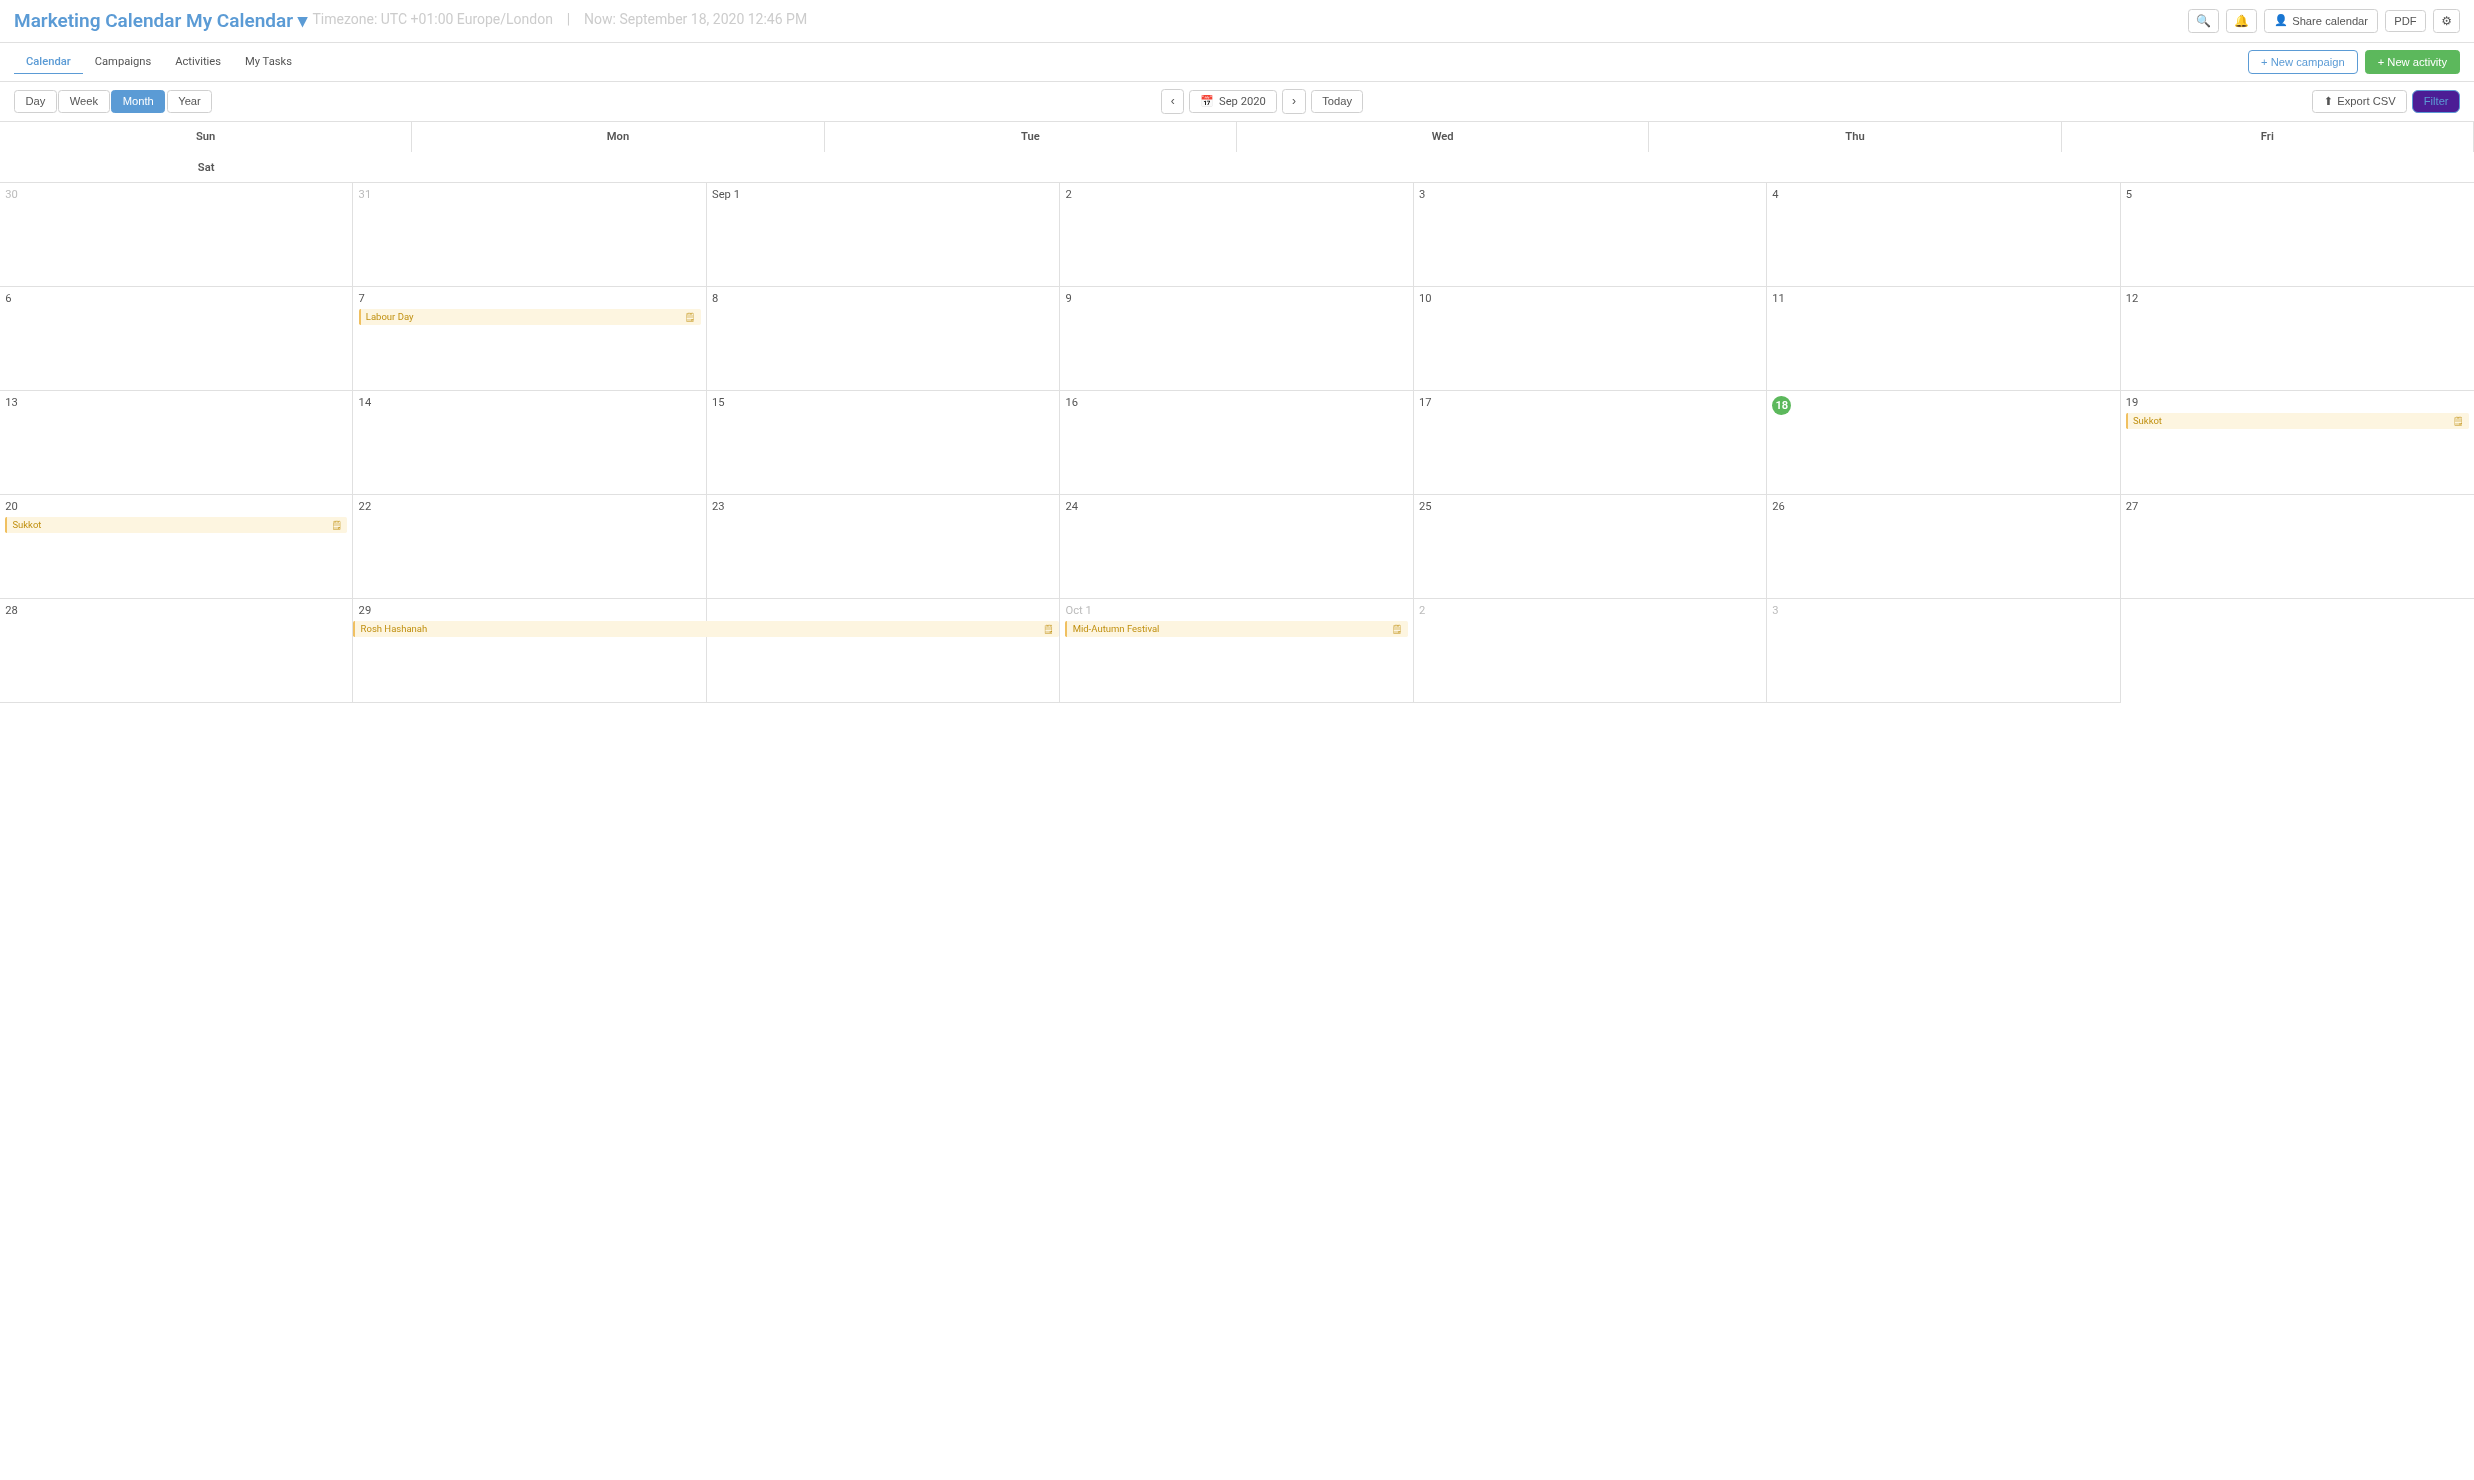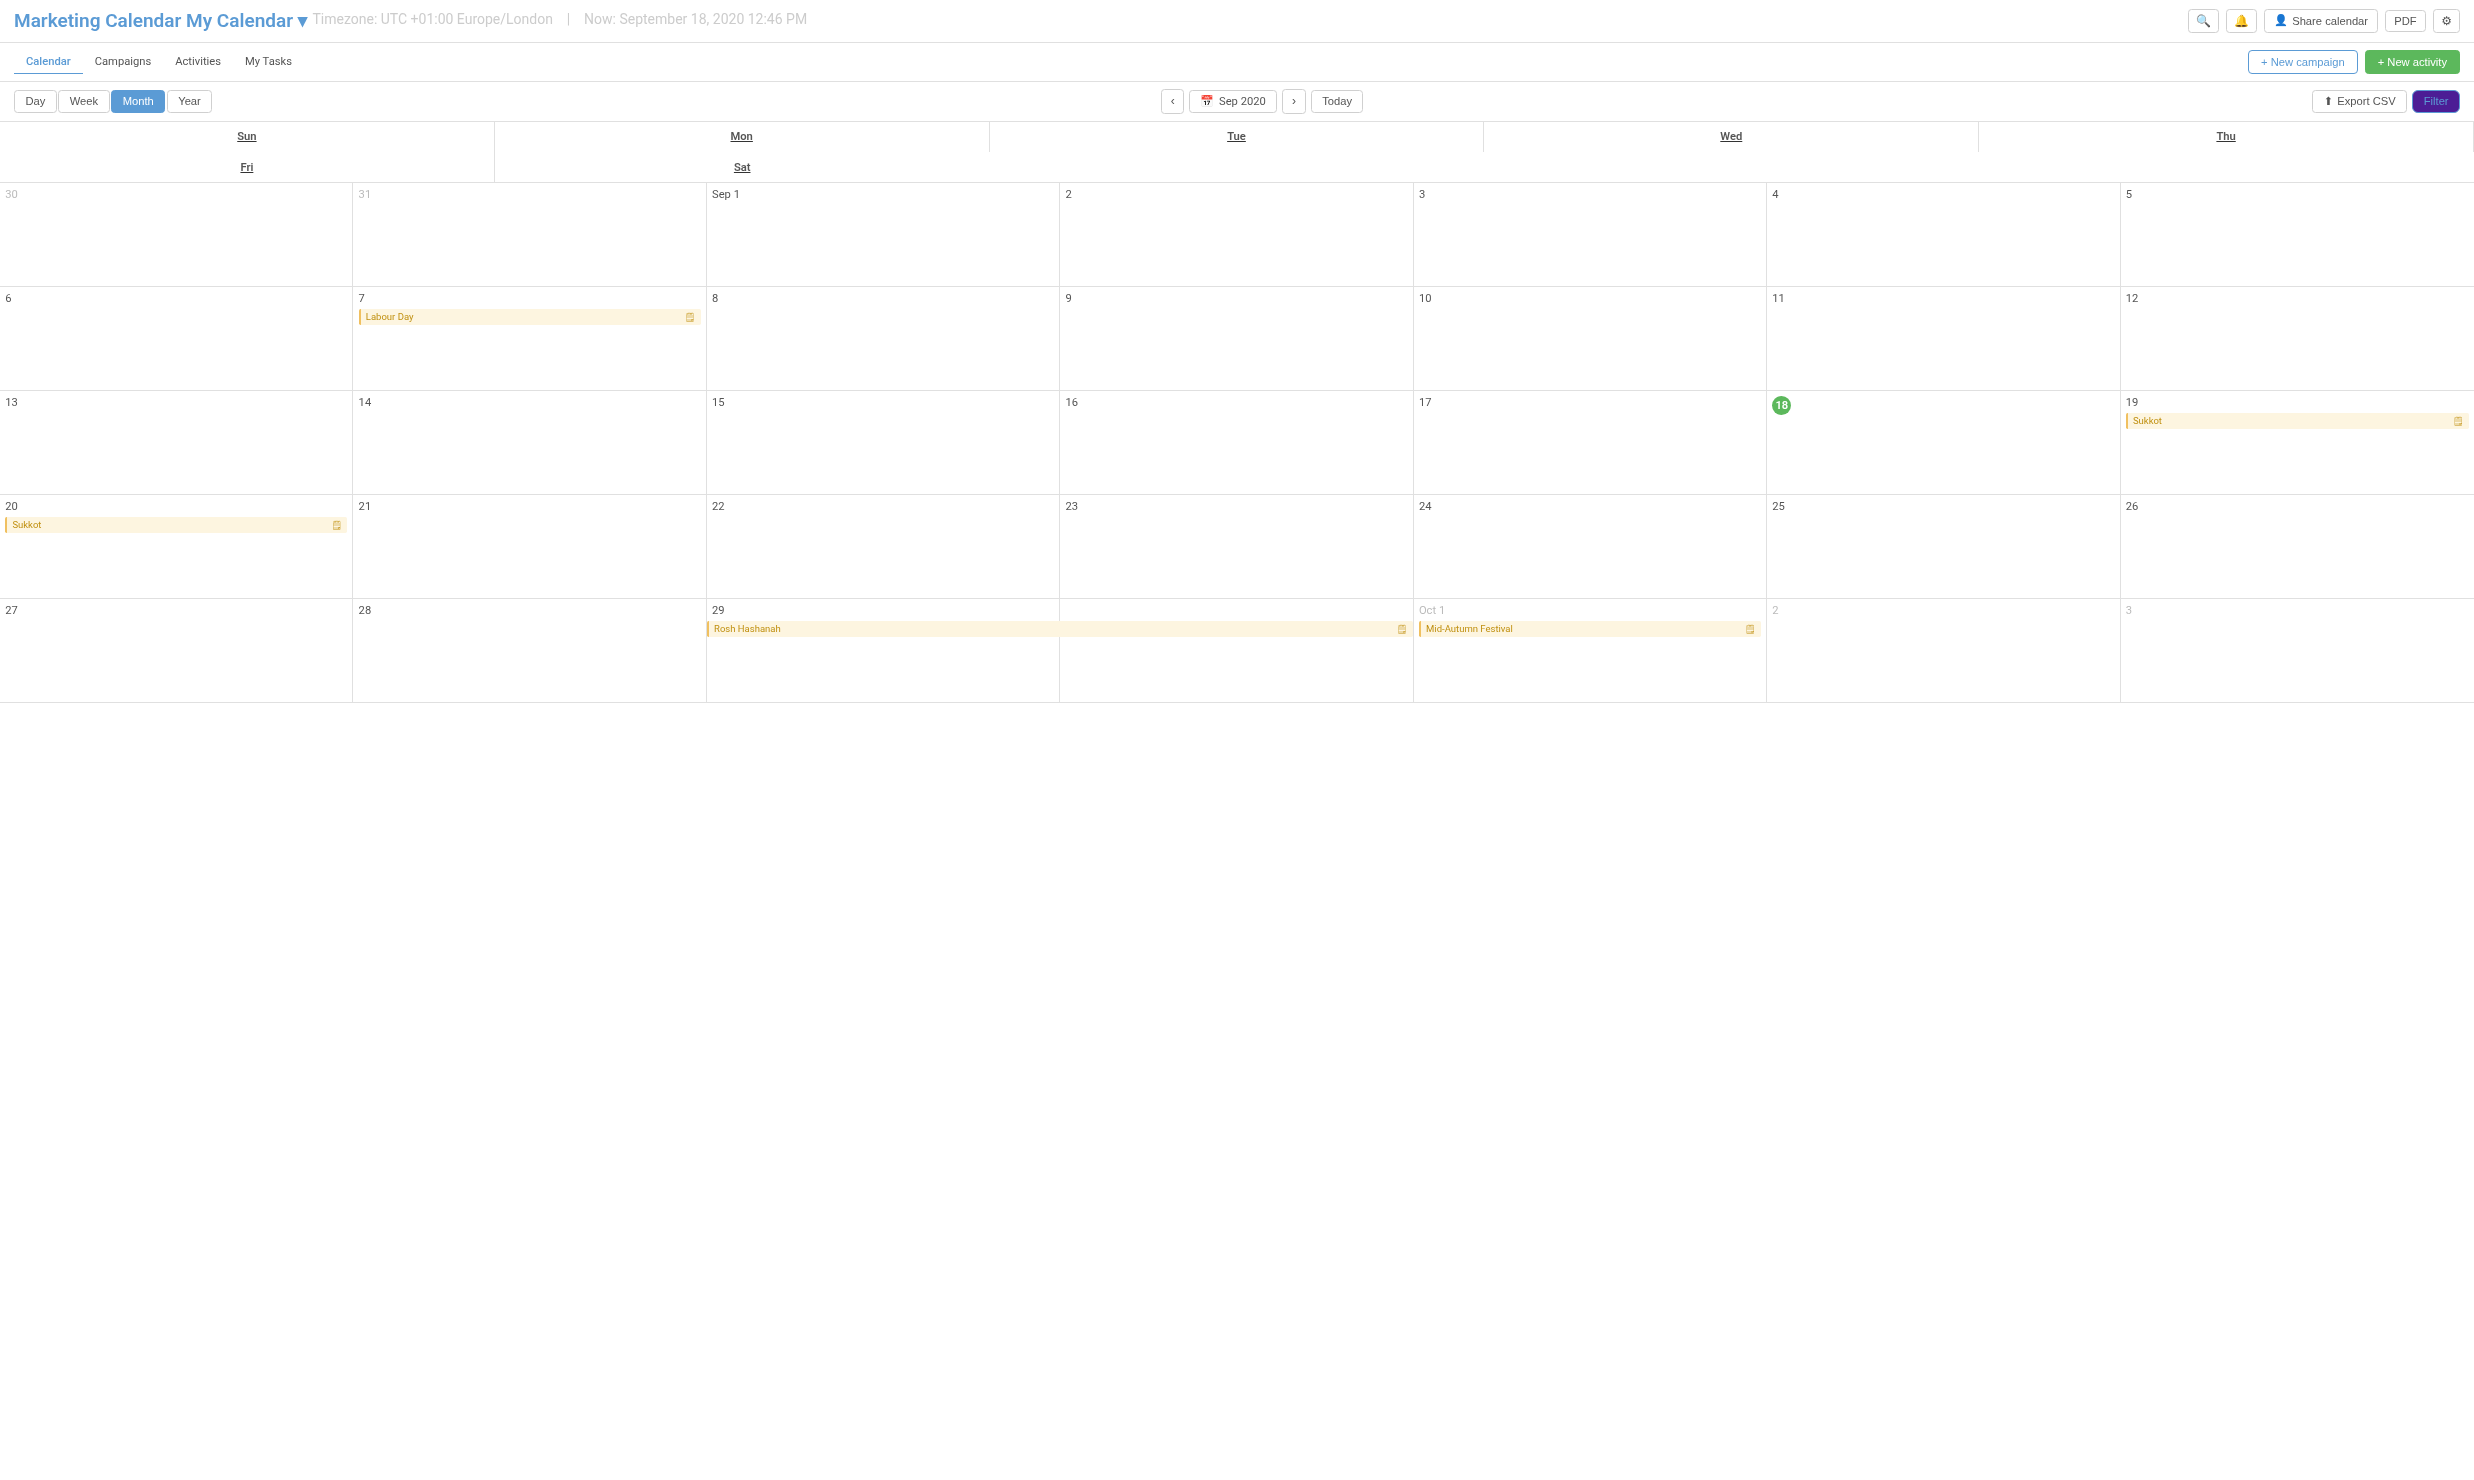--- a/index.html
+++ b/index.html
@@ -34,21 +34,21 @@
     .nav-controls { display: flex; align-items: center; gap: 5.2px; }
     .nav-arrow { border: 0.9px solid #d0d0d0; background: #fff; border-radius: 3.5px; padding: 4.3px 8.6px; cursor: pointer; color: #555; font-size: 12px; }
     .month-label { border: 0.9px solid #d0d0d0; background: #fff; border-radius: 3.5px; padding: 4.3px 10.4px; color: #555; font-size: 11.2px; display: flex; align-items: center; gap: 4.3px; }
     .today-btn { border: 0.9px solid #d0d0d0; background: #fff; border-radius: 3.5px; padding: 4.3px 10.4px; cursor: pointer; color: #555; font-size: 11.2px; }
     .toolbar-right { display: flex; gap: 5.2px; }
     .export-btn { border: 0.9px solid #d0d0d0; background: #fff; border-radius: 3.5px; padding: 4.3px 10.4px; cursor: pointer; color: #555; font-size: 11.2px; display: flex; align-items: center; gap: 4.3px; }
     .filter-btn { border: 0.9px solid #5b9bd5; background: #4c1d95; border-radius: 6px; padding: 4.3px 10.4px; cursor: pointer; color: #5b9bd5; font-size: 11.2px; }
 
     
     .calendar { border-top: 0.9px solid #e0e0e0; flex: 1; }
-    .cal-header { display: grid; grid-template-columns: repeat(5, 1fr); border-bottom: 0.9px solid #e0e0e0; text-decoration: underline; }
+    .cal-header { display: grid; grid-template-columns: repeat(6, 1fr); border-bottom: 0.9px solid #e0e0e0; }
     .cal-header-cell { text-align: center; padding: 8.6px 0; font-size: 11.2px; font-weight: 600; color: #555; border-right: 0.9px solid #e0e0e0; }
     .cal-header-cell:last-child { border-right: none; }
     .cal-grid { display: grid; grid-template-columns: repeat(7, 1fr); }
     .cal-cell { border-right: 0.9px solid #e0e0e0; border-bottom: 0.9px solid #e0e0e0; min-height: 104px; padding: 5.2px; position: relative; vertical-align: top; }
     .cal-cell:nth-child(7n) { border-right: none; }
     .cal-cell.other-month .day-num { color: #bbb; }
     .day-num { font-size: 11.2px; color: #555; margin-bottom: 3.5px; font-weight: 400; }
     .event { background: #fdf5e0; border-left: 2.6px solid #f0c060; color: #c09010; font-size: 9.5px; padding: 2.6px 5.2px; border-radius: 1.7px; margin-bottom: 2.6px; cursor: pointer; display: flex; align-items: center; justify-content: space-between; }
     .event-text { flex: 1; }
     .event-icon { color: #c09010; font-size: 8.6px; margin-left: 3.5px; }
@@ -225,23 +225,20 @@
     </div>
 
     <div class="cal-cell">
       <div class="day-num">20</div>
       <div class="event">
         <span class="event-text">Sukkot</span>
         <span class="event-icon">🗒</span>
       </div>
     </div>
     <div class="cal-cell">
-        <div class="day-num">21</div>
-      </div>
-    <div class="cal-cell">
         <div class="day-num">22</div>
       </div>
     <div class="cal-cell">
         <div class="day-num">23</div>
       </div>
     <div class="cal-cell">
         <div class="day-num">24</div>
       </div>
     <div class="cal-cell">
         <div class="day-num">25</div>

